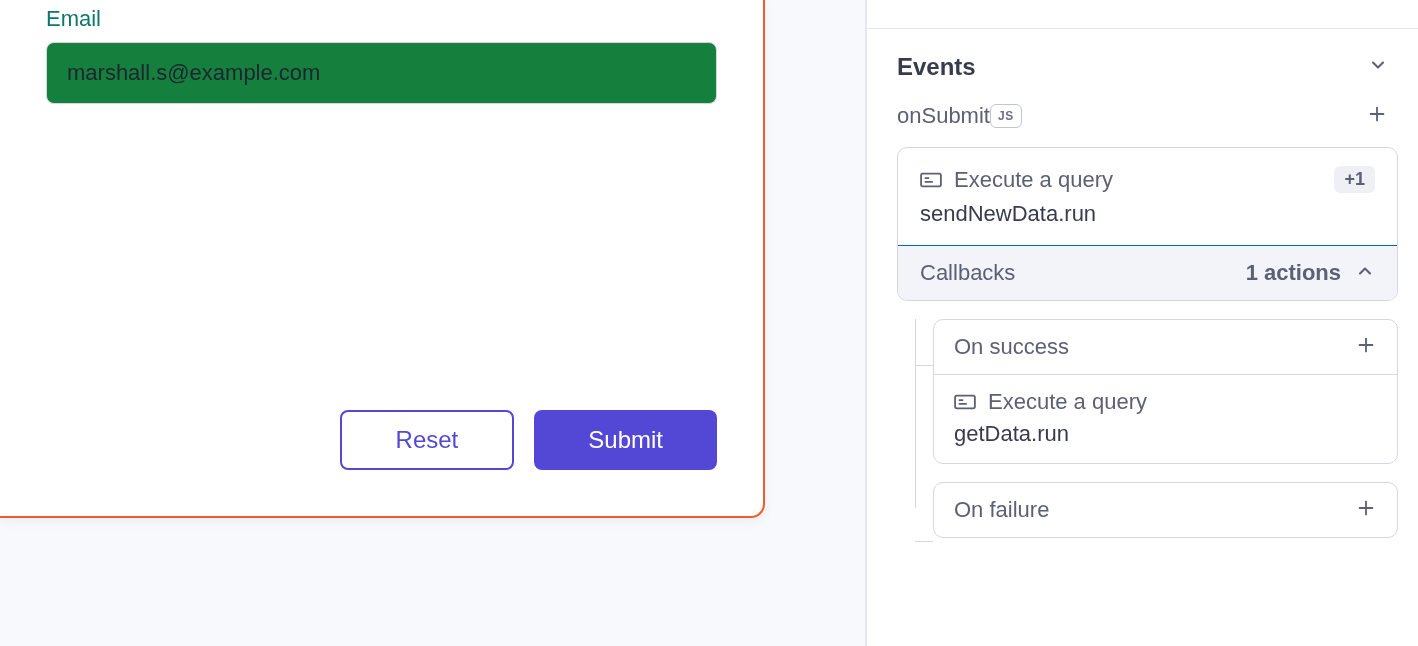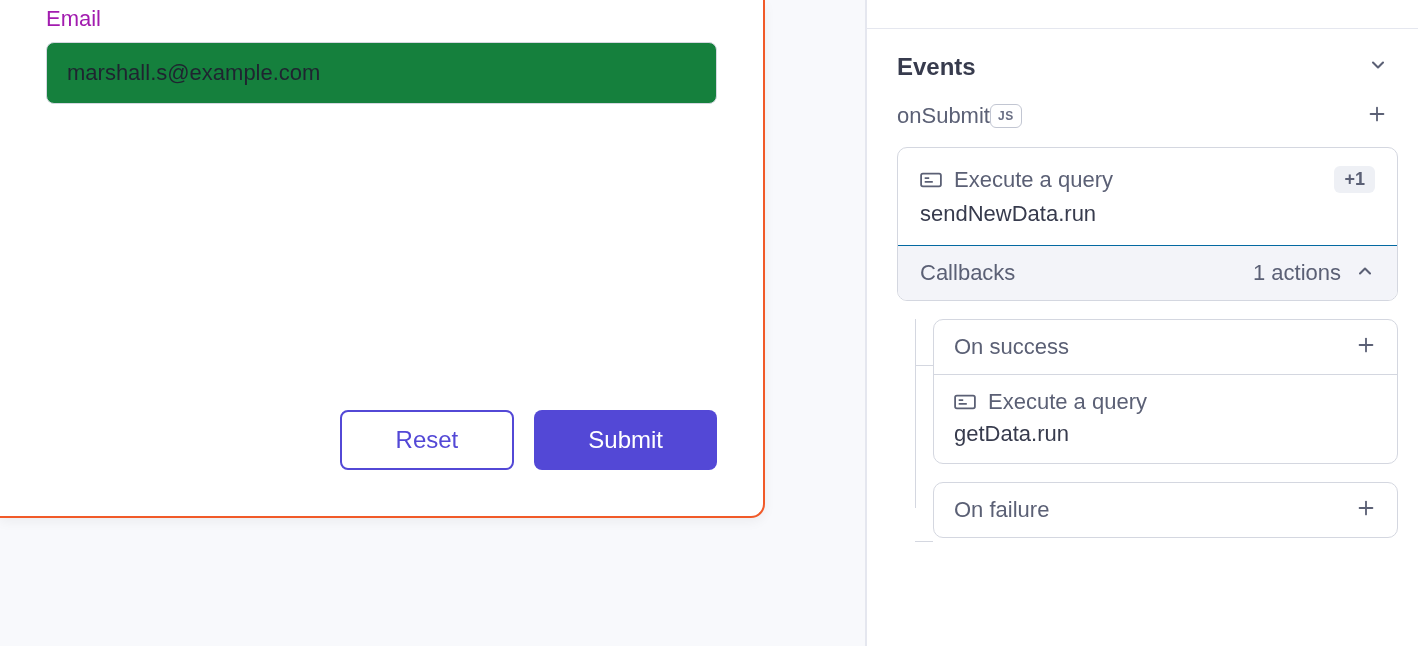--- a/index.html
+++ b/index.html
@@ -32,21 +32,21 @@
     }
     .form-inner {
       height: 100%;
       display: flex;
       flex-direction: column;
     }
     .form-group { margin-bottom: 24px; }
     .form-label {
       display: block;
       font-size: 22px;
-      color: #a21caf;
+      color: #0f766e;
       margin-bottom: 10px;
       font-weight: 400;
     }
     .form-input {
       width: 100%;
       height: 62px;
       padding: 0 20px;
       font-size: 22px;
       color: #1f2430;
       border: 1px solid #d4d7e0;
@@ -202,20 +202,21 @@
       color: #5b6075;
     }
     .callbacks-right {
       display: flex;
       align-items: center;
       gap: 14px;
       color: #5b6075;
     }
     .callbacks-count {
       font-size: 22px;
+      font-weight: bold;
     }
     .callback-tree {
       margin: 0 20px 0 30px;
       position: relative;
     }
     .tree-line {
       position: absolute;
       left: 18px;
       top: 0;
       bottom: 30px;

